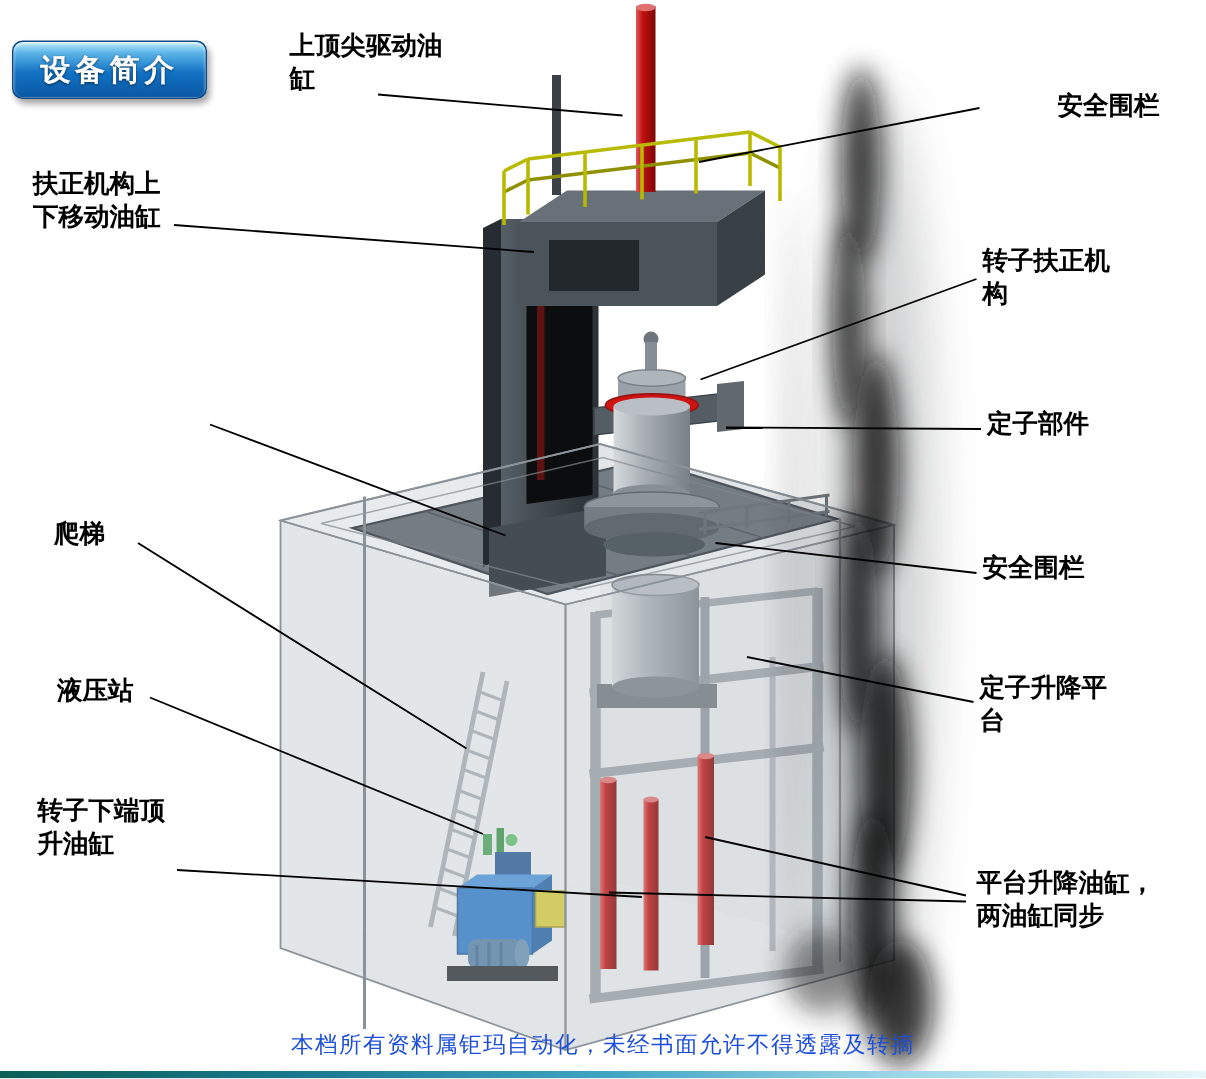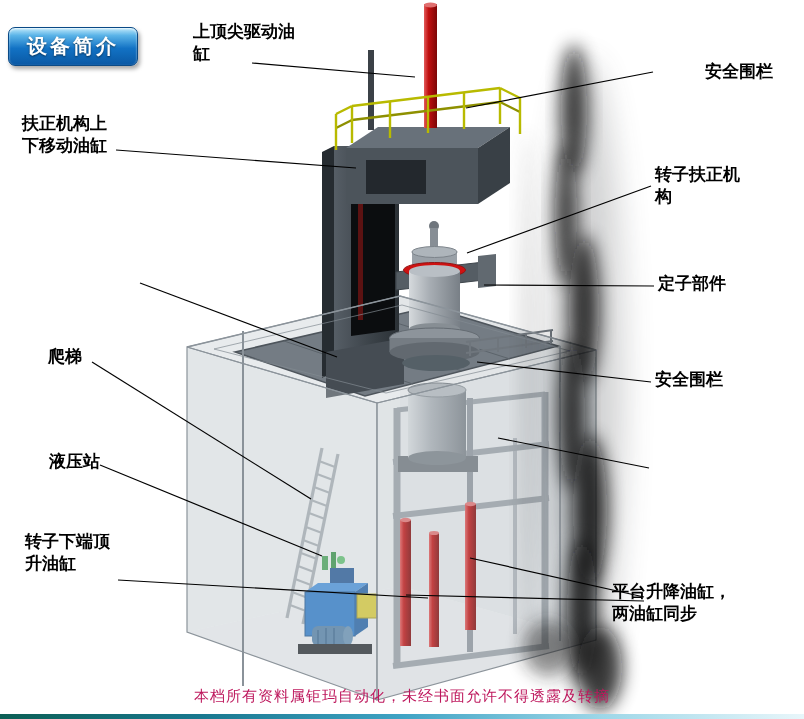--- a/index.html
+++ b/index.html
@@ -33,31 +33,31 @@
     color:#000000;
     font-size:17px;line-height:1.32;font-weight:600;
     white-space:normal;
   }
   #lbl-top-cylinder      {left:193px;top:20px; width:110px;}
   #lbl-safety-fence      {left:657px;top:60px; width:95px;margin-left:48px;}
   #lbl-centering-cylinder{left:22px; top:112px;width:92px;}
   #lbl-rotor-centering   {left:655px;top:163px;width:92px;}
   #lbl-antislip-board    {left:25px; top:266px;width:115px;}
   #lbl-rotor-part        {left:658px;top:272px;width:85px;}
-  #lbl-ladder            {left:48px; top:345px;width:55px;}
+  #lbl-ladder            {left:36px; top:345px;width:55px;}
   #lbl-stator-part       {left:655px;top:368px;width:85px;}
-  #lbl-hydraulic-station {left:38px; top:450px;width:62px;text-align:right;}
+  #lbl-hydraulic-station {left:38px; top:450px;width:62px;}
   #lbl-stator-platform   {left:653px;top:448px;width:92px;}
   #lbl-rotor-jack        {left:25px; top:530px;width:92px;}
-  #lbl-platform-cyl      {left:612px;top:580px;width:128px;}
+  #lbl-platform-cyl      {left:651px;top:580px;width:128px;font-family:Liberation Mono, monospace;}
   
   .footer{
     position:absolute;left:0;right:0;top:687px;
     text-align:center;
-    font-size:15px;font-weight:500;color:#be185d;
+    font-size:15px;font-weight:500;color:#1d4ed8;
     letter-spacing:1px;
   }
   .bottom-strip{
     position:absolute;left:0;bottom:0;width:100%;height:5px;
     background:linear-gradient(90deg,#0c5f55 0%,#19788f 25%,#3fa3c4 50%,#9ed7e8 75%,#e8f6fa 100%);
   }
 </style>
 </head>
 <body>
 
@@ -266,19 +266,20 @@
   <div class="badge">设备简介</div>
 
   <div class="lbl" id="lbl-top-cylinder">上顶尖驱动油缸</div>
   <div class="lbl" id="lbl-safety-fence">安全围栏</div>
   <div class="lbl" id="lbl-rotor-centering">转子扶正机构</div>
   <div class="lbl" id="lbl-centering-cylinder">扶正机构上下移动油缸</div>
   <div class="lbl" id="lbl-rotor-part">定子部件</div>
   <div class="lbl" id="lbl-ladder">爬梯</div>
   <div class="lbl" id="lbl-stator-part">安全围栏</div>
   <div class="lbl" id="lbl-hydraulic-station">液压站</div>
+  <div class="lbl" id="lbl-stator-platform">定子升降平台</div>
   <div class="lbl" id="lbl-rotor-jack">转子下端顶升油缸</div>
   <div class="lbl" id="lbl-platform-cyl">平台升降油缸，两油缸同步</div>
 
   <div class="footer">本档所有资料属钜玛自动化，未经书面允许不得透露及转摘</div>
 
   <div class="bottom-strip"></div>
 </div>
 
 </body></html>

